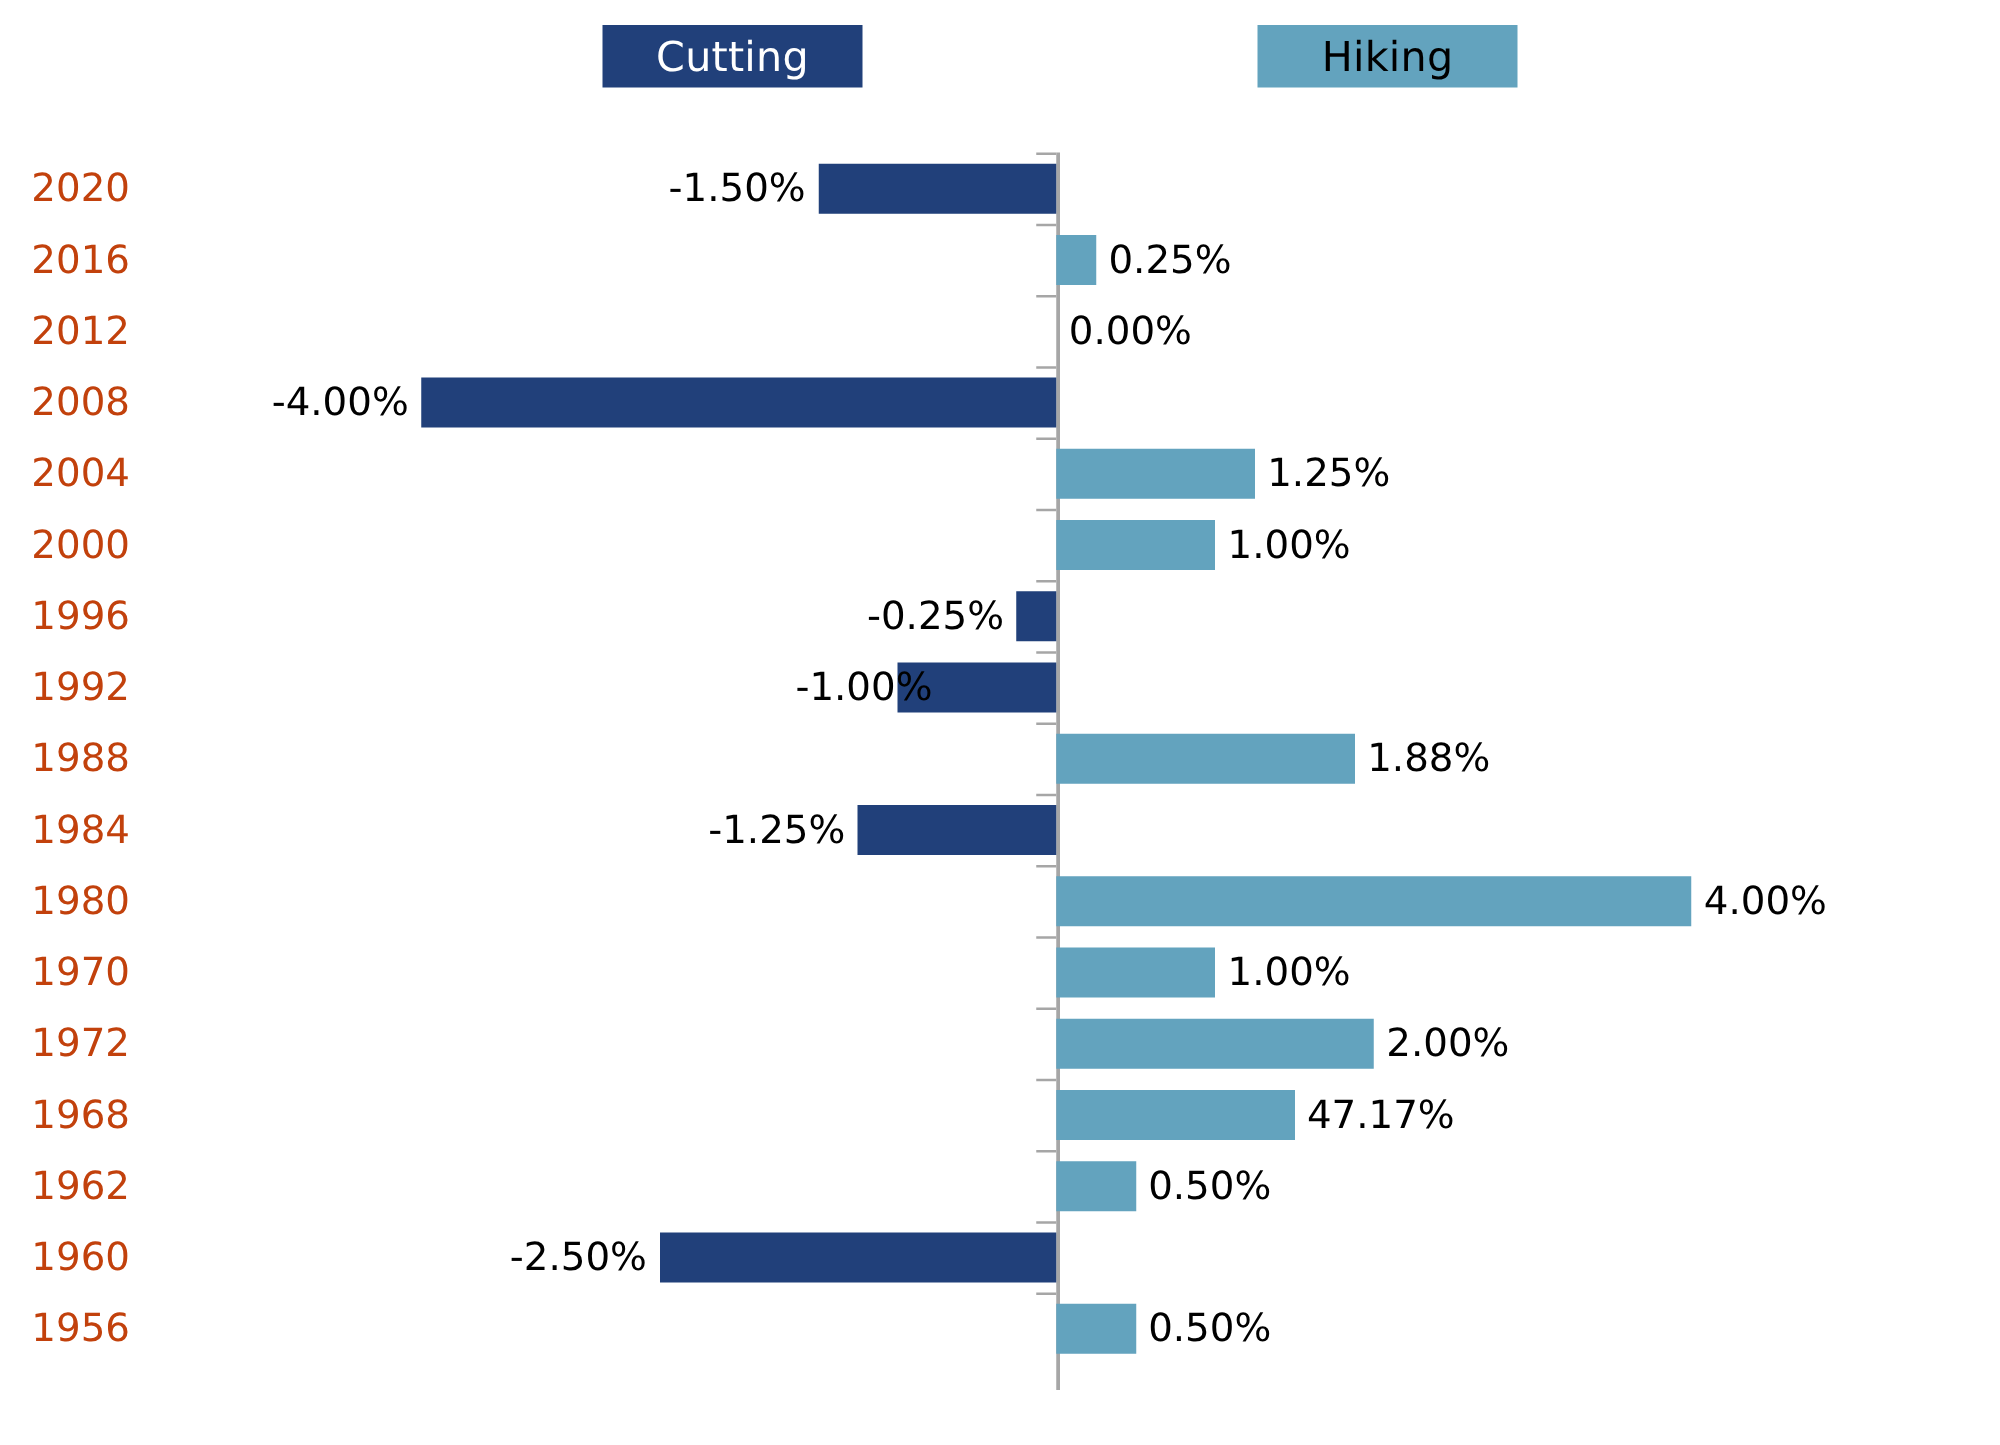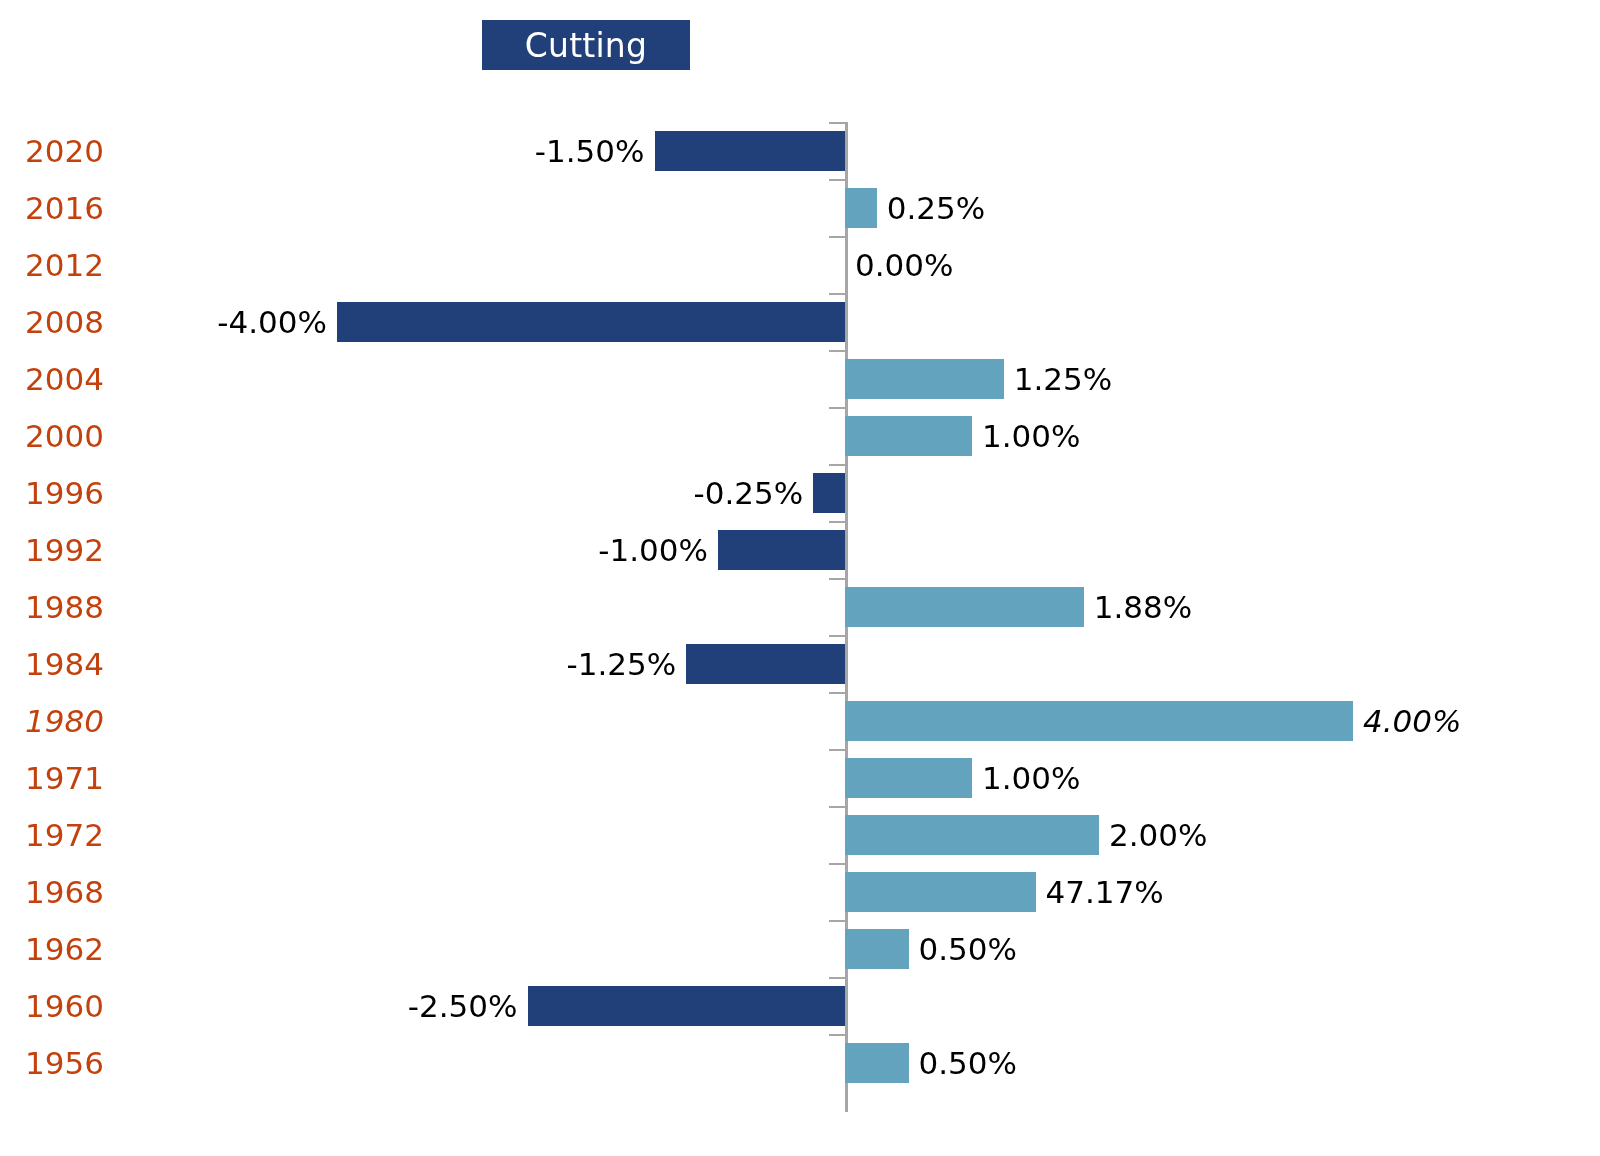--- a/index.html
+++ b/index.html
@@ -112,20 +112,23 @@
 </style>
 </head>
 <body>
 
 <div id="chart-root">
 
   <div class="legend">
     <div class="legend-item" id="legend-cutting" style="background: rgb(33, 64, 122);">
       <span class="legend-label" style="color: rgb(255, 255, 255);">Cutting</span>
     </div>
+    <div class="legend-item" id="legend-hiking" style="background: rgb(99, 163, 190);">
+      <span class="legend-label" style="color: rgb(0, 0, 0);">Hiking</span>
+    </div>
   </div>
 
   <div class="plot" id="plot-area">
     <div class="axis-line"></div>
     <div id="rows-host">
         <div class="row" style="top: 0px;">
           <div class="year-label">2020</div>
           <div class="tick" style="background: rgb(166, 166, 166);"></div>
           <div class="bar" style="background: rgb(33, 64, 122); width: 190.5px; left: 654.5px;"></div>
           <div class="value-label" style="left: auto; right: 955.5px;">-1.50%</div>
@@ -162,42 +165,42 @@
         <div class="row" style="top: 342px;">
           <div class="year-label">1996</div>
           <div class="tick" style="background: rgb(166, 166, 166);"></div>
           <div class="bar" style="background: rgb(33, 64, 122); width: 31.75px; left: 813.25px;"></div>
           <div class="value-label" style="left: auto; right: 796.75px;">-0.25%</div>
         </div>
         <div class="row" style="top: 399px;">
           <div class="year-label">1992</div>
           <div class="tick" style="background: rgb(166, 166, 166);"></div>
           <div class="bar" style="background: rgb(33, 64, 122); width: 127px; left: 718px;"></div>
-          <div class="value-label" style="left: auto; right: 892px;">-1.00%</div>
+          <div class="value-label" style="left: auto; right: 854px;">-1.00%</div>
         </div>
         <div class="row" style="top: 456px;">
           <div class="year-label">1988</div>
           <div class="tick" style="background: rgb(166, 166, 166);"></div>
           <div class="bar" style="background: rgb(99, 163, 190); width: 238.76px; left: 845px;"></div>
           <div class="value-label" style="left: 1093.76px;">1.88%</div>
         </div>
         <div class="row" style="top: 513px;">
           <div class="year-label">1984</div>
           <div class="tick" style="background: rgb(166, 166, 166);"></div>
           <div class="bar" style="background: rgb(33, 64, 122); width: 158.75px; left: 686.25px;"></div>
           <div class="value-label" style="left: auto; right: 923.75px;">-1.25%</div>
         </div>
-        <div class="row" style="top: 570px; font-style: italic;">
+        <div class="row" style="top: 570px;">
           <div class="year-label">1980</div>
           <div class="tick" style="background: rgb(166, 166, 166);"></div>
           <div class="bar" style="background: rgb(99, 163, 190); width: 508px; left: 845px;"></div>
           <div class="value-label" style="left: 1363px;">4.00%</div>
         </div>
         <div class="row" style="top: 627px;">
-          <div class="year-label">1971</div>
+          <div class="year-label">1970</div>
           <div class="tick" style="background: rgb(166, 166, 166);"></div>
           <div class="bar" style="background: rgb(99, 163, 190); width: 127px; left: 845px;"></div>
           <div class="value-label" style="left: 982px;">1.00%</div>
         </div>
         <div class="row" style="top: 684px;">
           <div class="year-label">1972</div>
           <div class="tick" style="background: rgb(166, 166, 166);"></div>
           <div class="bar" style="background: rgb(99, 163, 190); width: 254px; left: 845px;"></div>
           <div class="value-label" style="left: 1109px;">2.00%</div>
         </div>

